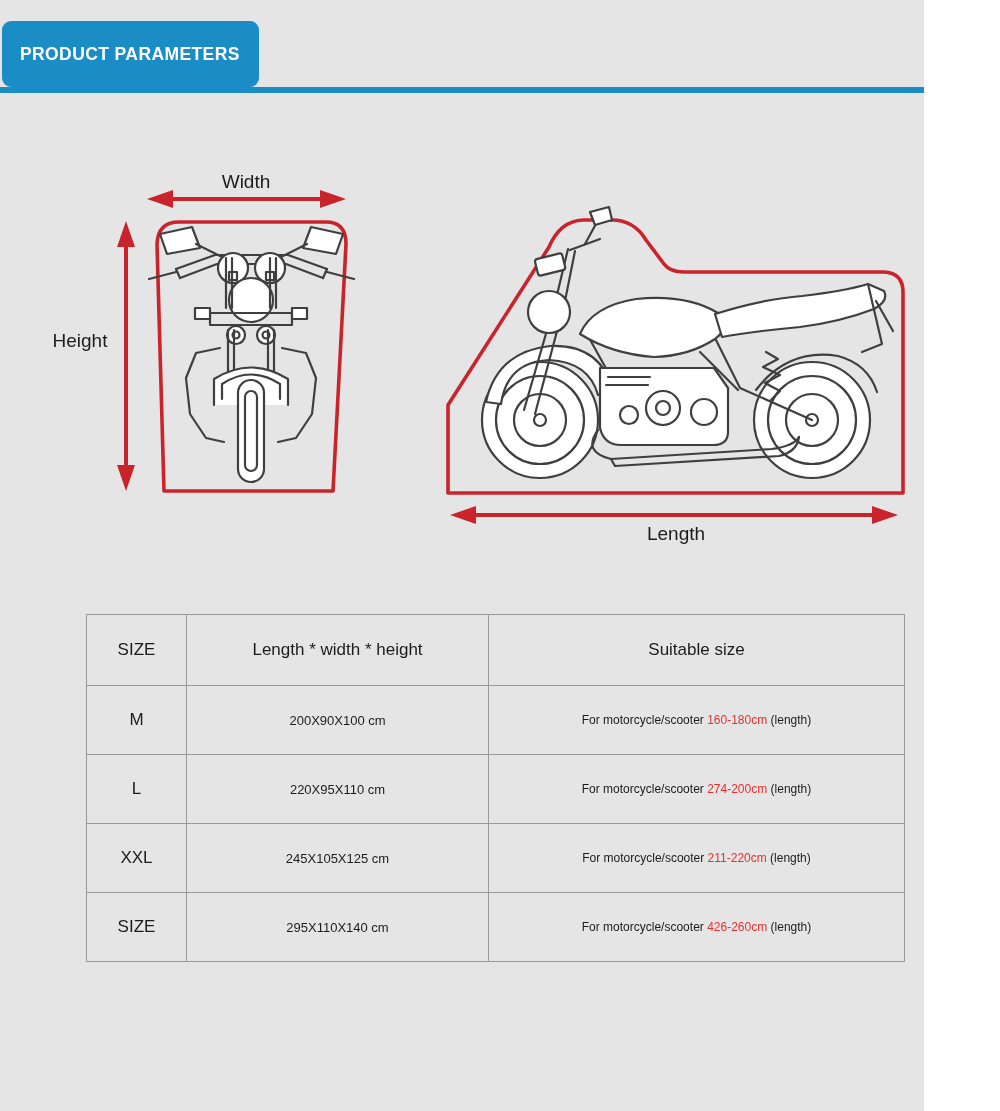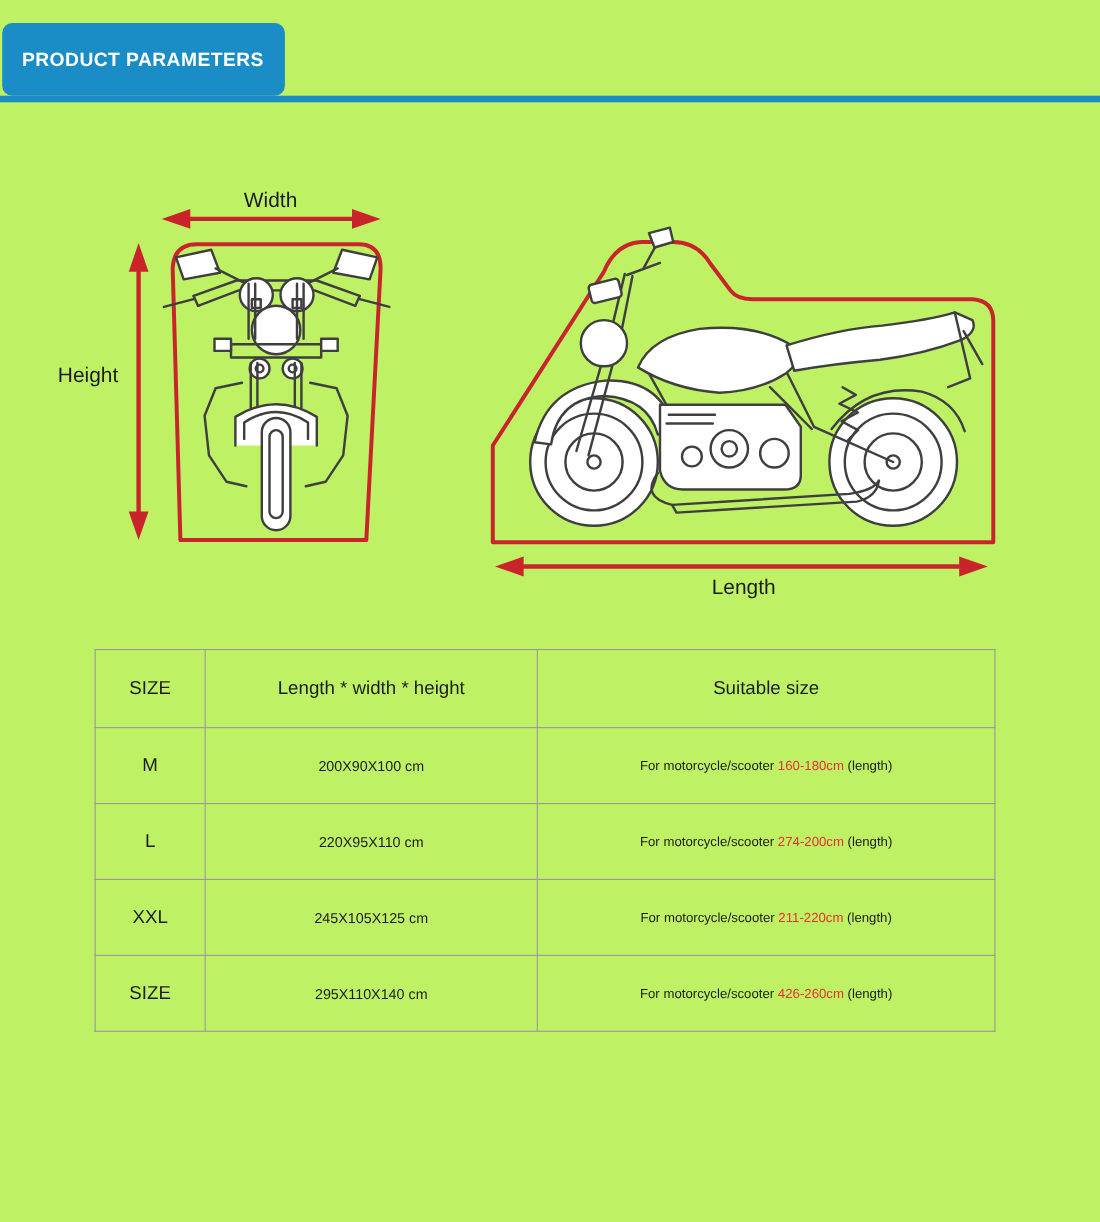--- a/index.html
+++ b/index.html
@@ -1,17 +1,17 @@
 <!DOCTYPE html>
 <html style="--accent-blue: #1b8dc6; --diagram-red: #c9242b; --highlight-red: #e8312e;"><head>
 <meta charset="utf-8">
 <style>
   html,body { margin:0; padding:0; background:#ffffff; }
   .page {
-    position:relative; width:1000px; height:1111px; background:#bef264;
+    position:relative; width:924px; height:1111px; background:#e5e5e5;
     font-family:"Liberation Sans", sans-serif; overflow:hidden;
   }
   .banner {
     position:absolute; left:2px; top:21px; width:257px; height:66px;
     background:var(--accent-blue,#1b8dc6); border-radius:9px;
     display:flex; align-items:center; padding-left:18px; box-sizing:border-box;
   }
   .banner-title {
     color:#ffffff; font-weight:bold; font-size:17.5px; letter-spacing:.4px; white-space:nowrap;
   }
@@ -21,21 +21,21 @@
   }
   .diagram-svg { position:absolute; left:0; top:0; width:1000px; height:560px; }
   .lbl { font-family:"Liberation Sans",sans-serif; font-size:19px; fill:#1c1c1c; }
   .red-line { stroke:var(--diagram-red,#c9242b); stroke-width:4; fill:none; }
   .red-head { fill:var(--diagram-red,#c9242b); stroke:none; }
   .cover { stroke:var(--diagram-red,#c9242b); stroke-width:3.6; fill:none; stroke-linejoin:round; }
   .moto { stroke:#3f3f3f; stroke-width:2.2; fill:none; stroke-linejoin:round; stroke-linecap:round; }
   .moto .w { fill:#ffffff; }
 
   .size-table {
-    position:absolute; left:86px; top:590px; width:818px;
+    position:absolute; left:86px; top:614px; width:818px;
     border-collapse:collapse; table-layout:fixed;border-radius:18px;
   }
   .size-table th, .size-table td {
     border:1px solid #999999; text-align:center; vertical-align:middle;
     color:#1c1c1c; font-weight:normal; padding:0 6px; overflow:hidden;
   }
   .size-table thead tr { height:71px; }
   .size-table tbody tr { height:69px; }
   .size-table th { font-size:17px; }
   td.c-size { font-size:17px; }

